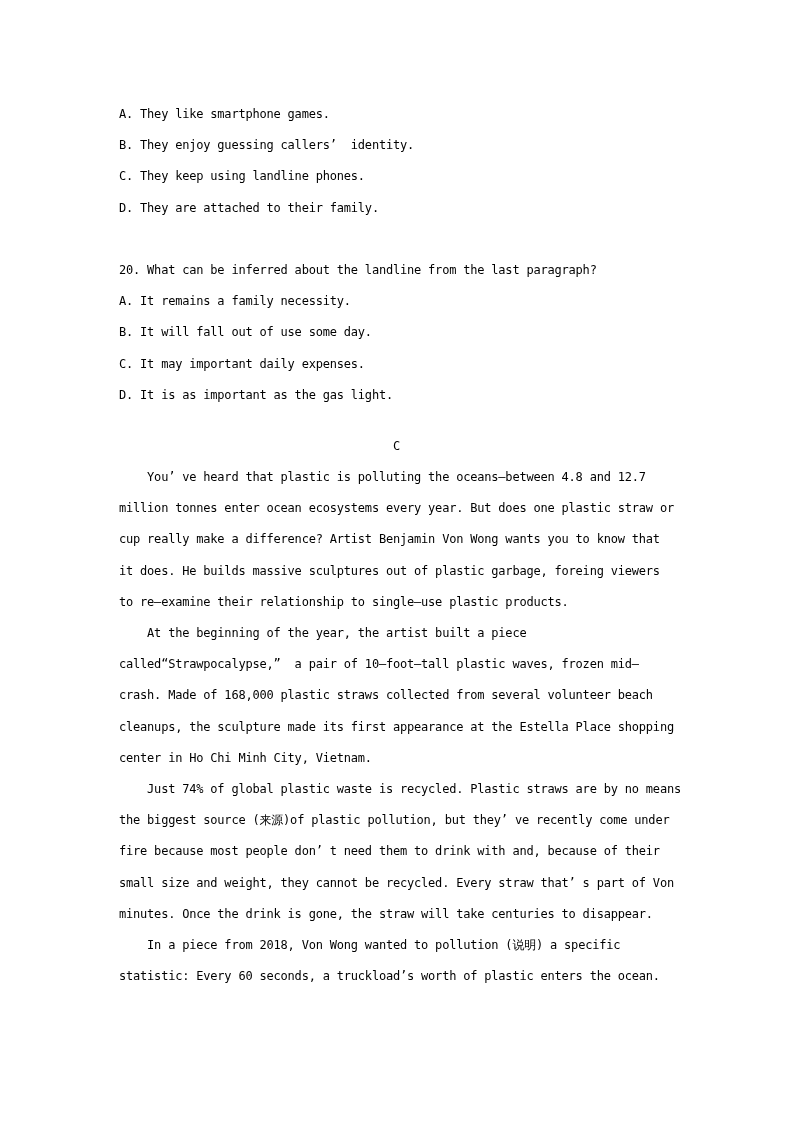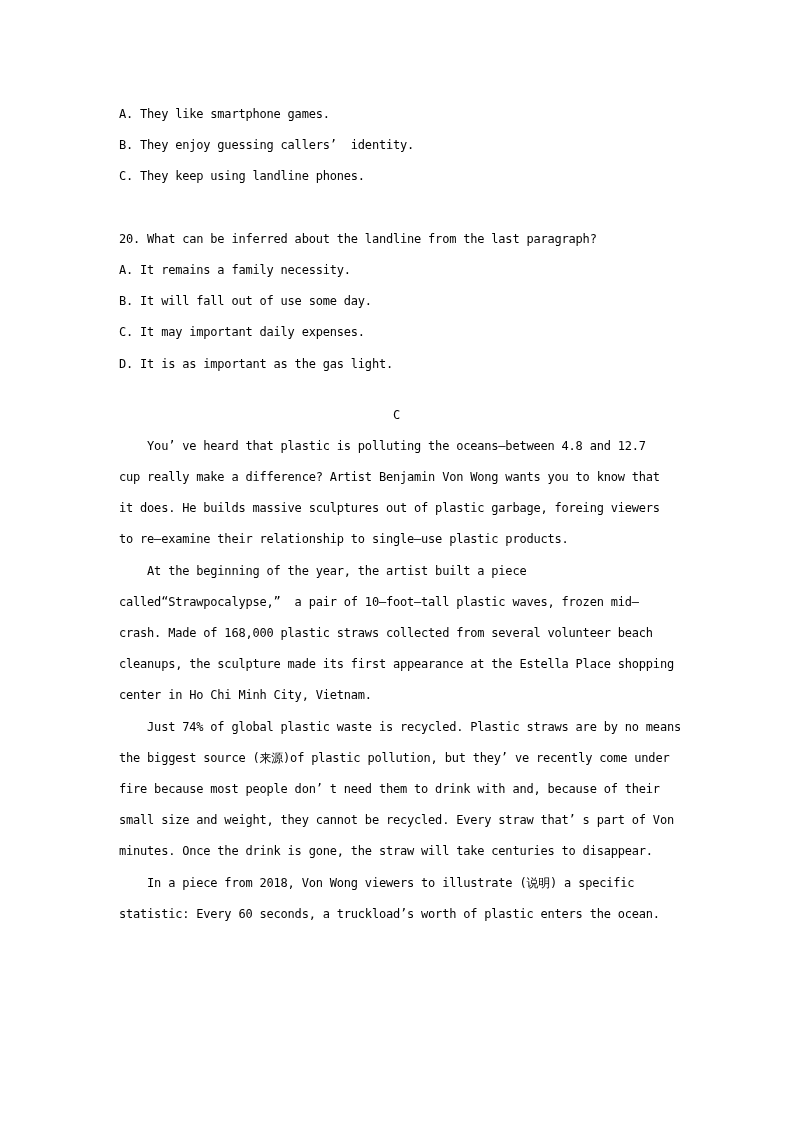--- a/index.html
+++ b/index.html
@@ -37,39 +37,41 @@
 </style>
 </head>
 <body>
 
 <div class="page">
 
   <div class="block">
       <div class="line">A. They like smartphone games.</div>
       <div class="line">B. They enjoy guessing callers’  identity.</div>
       <div class="line">C. They keep using landline phones.</div>
+      <div class="line">D. They are attached to their family.</div>
     </div>
 
   <div class="blank-line"></div>
 
   <div class="line">20. What can be inferred about the landline from the last paragraph?</div>
 
   <div class="block">
       <div class="line">A. It remains a family necessity.</div>
       <div class="line">B. It will fall out of use some day.</div>
       <div class="line">C. It may important daily expenses.</div>
       <div class="line">D. It is as important as the gas light.</div>
     </div>
 
   <div class="gap-sm"></div>
 
   <div class="line heading">C</div>
 
   <div class="block">
       <div class="line">    You’ ve heard that plastic is polluting the oceans—between 4.8 and 12.7</div>
+      <div class="line">million tonnes enter ocean ecosystems every year. But does one plastic straw or</div>
       <div class="line">cup really make a difference? Artist Benjamin Von Wong wants you to know that</div>
       <div class="line">it does. He builds massive sculptures out of plastic garbage, foreing viewers</div>
       <div class="line">to re—examine their relationship to single—use plastic products.</div>
     </div>
 
   <div class="block">
       <div class="line">    At the beginning of the year, the artist built a piece</div>
       <div class="line">called“Strawpocalypse,”  a pair of 10—foot—tall plastic waves, frozen mid—</div>
       <div class="line">crash. Made of 168,000 plastic straws collected from several volunteer beach</div>
       <div class="line">cleanups, the sculpture made its first appearance at the Estella Place shopping</div>
@@ -78,17 +80,17 @@
 
   <div class="block">
       <div class="line">    Just 74% of global plastic waste is recycled. Plastic straws are by no means</div>
       <div class="line">the biggest source (来源)of plastic pollution, but they’ ve recently come under</div>
       <div class="line">fire because most people don’ t need them to drink with and, because of their</div>
       <div class="line">small size and weight, they cannot be recycled. Every straw that’ s part of Von</div>
       <div class="line">minutes. Once the drink is gone, the straw will take centuries to disappear.</div>
     </div>
 
   <div class="block">
-      <div class="line">    In a piece from 2018, Von Wong viewers to illustrate (说明) a specific</div>
+      <div class="line">    In a piece from 2018, Von Wong wanted to pollution (说明) a specific</div>
       <div class="line">statistic: Every 60 seconds, a truckload’s worth of plastic enters the ocean.</div>
     </div>
 
 </div>
 
 </body></html>

